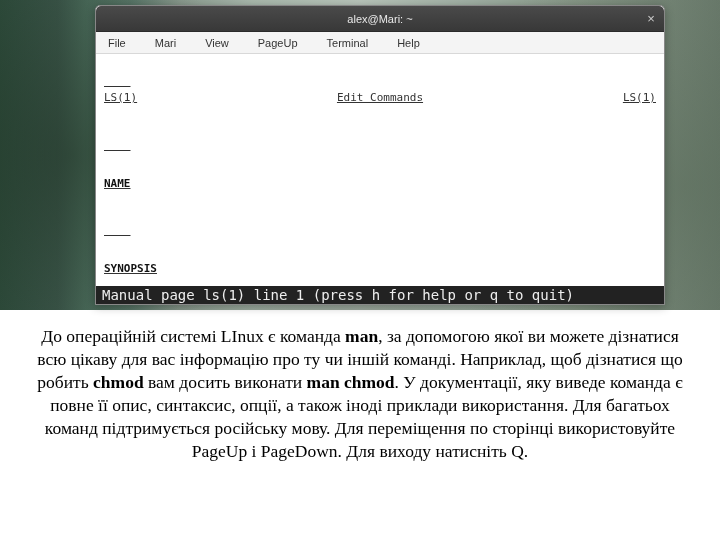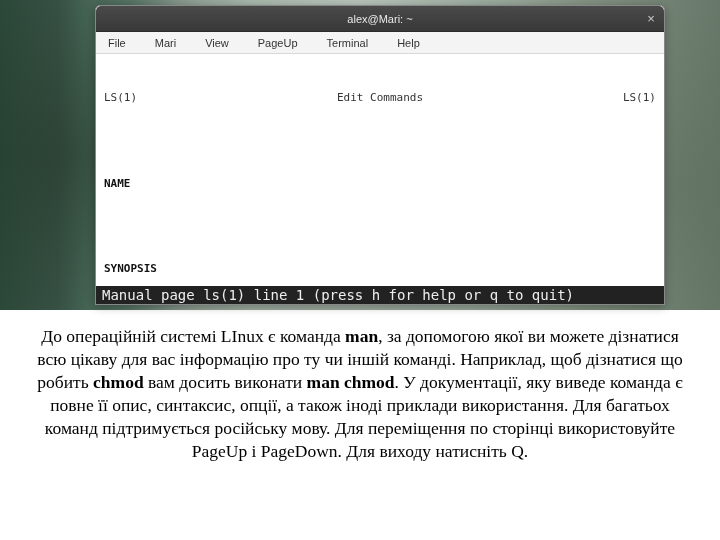--- a/index.html
+++ b/index.html
@@ -84,20 +84,21 @@
   .term-body {
     flex: 1;
     background: #ffffff;
     padding: 4px 8px 0 8px;
     font-family: "DejaVu Sans Mono", "Courier New", monospace;
     font-size: 11px;
     line-height: 1.45;
     color: #333;
     white-space: pre;
     overflow: hidden;
+    text-decoration: underline;
   }
   .man-header {
     display: flex;
     justify-content: space-between;
     color: #333;
   }
   .section-title { font-weight: bold; color: #111; margin-top: 22px; }
   .indent { padding-left: 56px; white-space: pre-wrap; color: #555; }
   .statusline {
     height: 18px;

